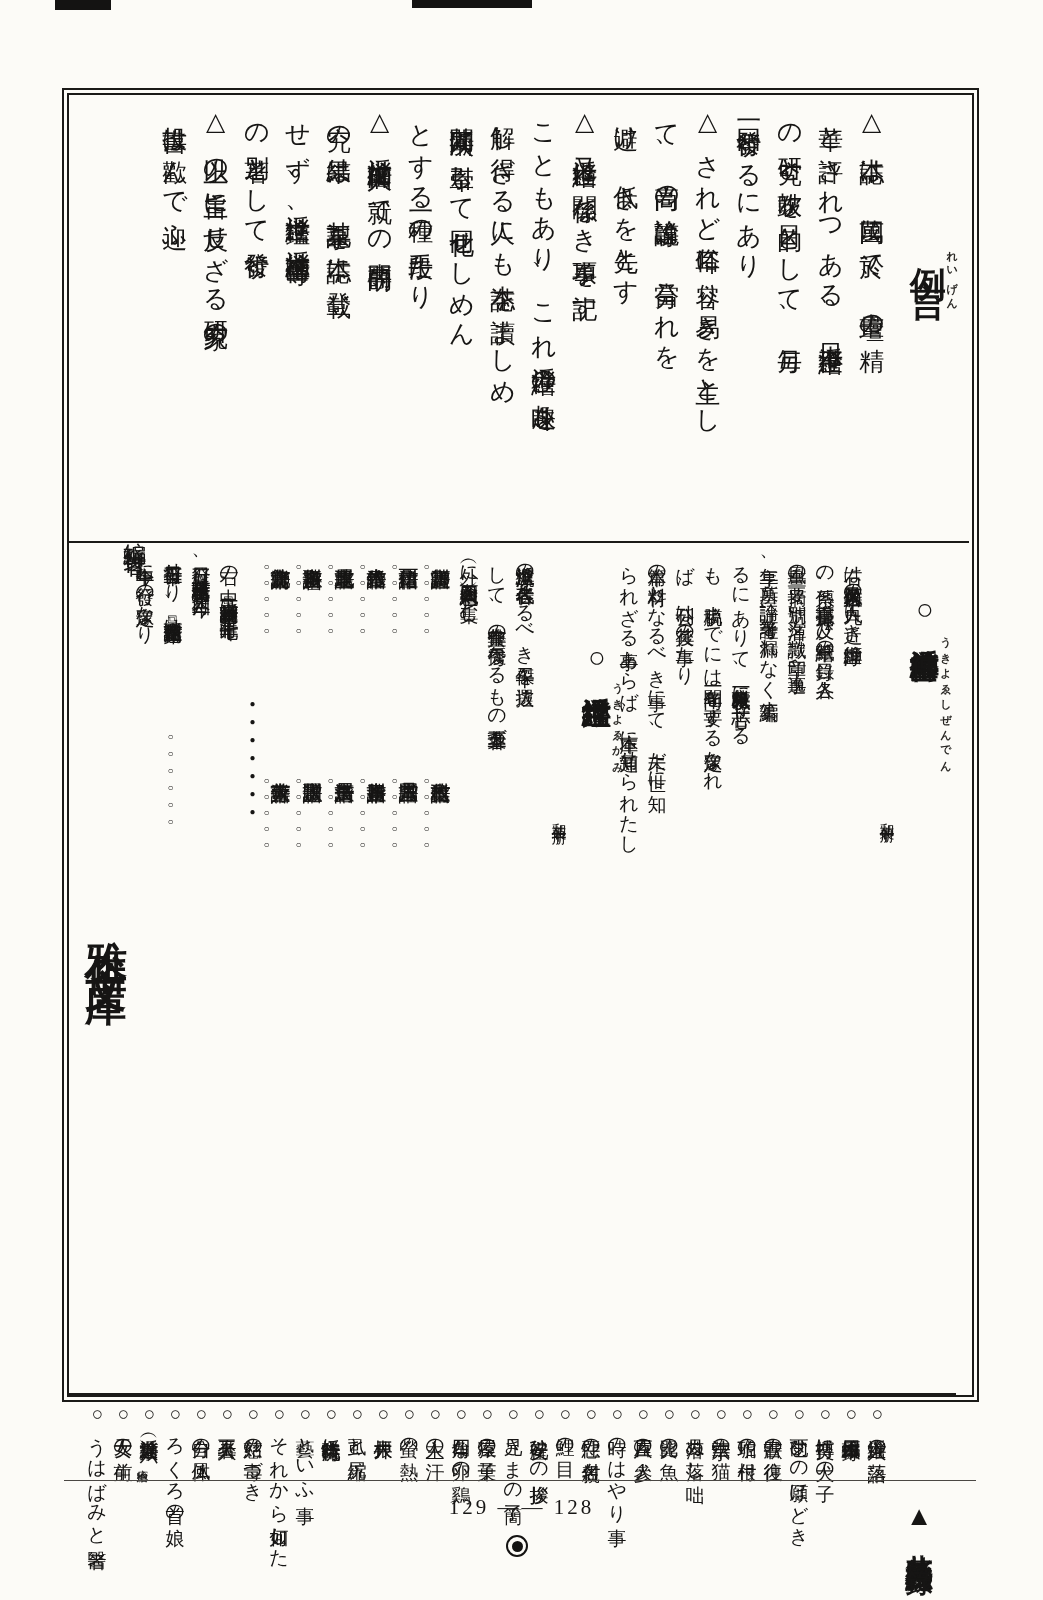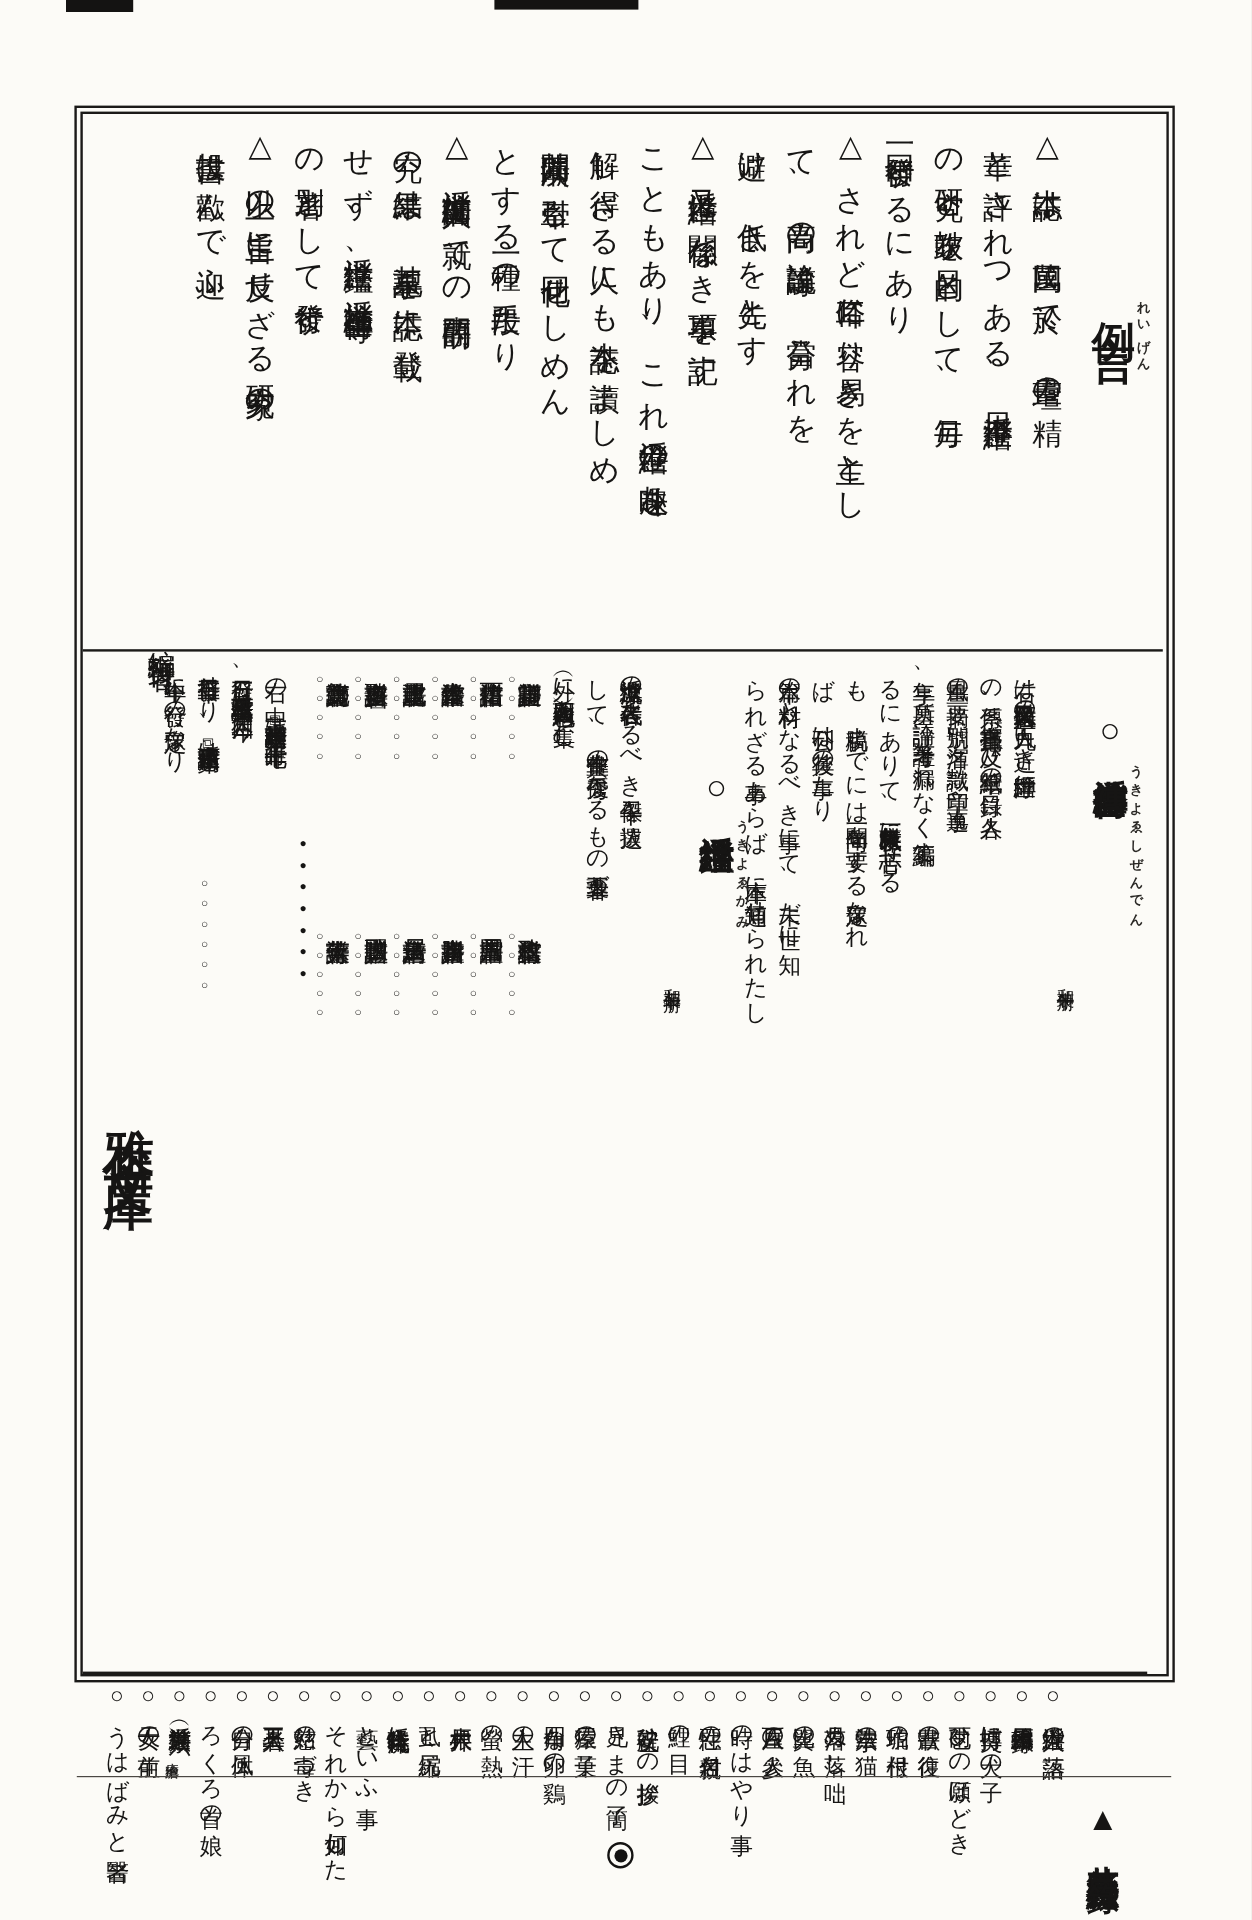--- a/index.html
+++ b/index.html
@@ -232,17 +232,18 @@
             <div class="entry-col"><span class="e-top">○天女の前生</span></div>
             <div class="entry-col"><span class="e-top">○うはばみと醫者</span></div>
           </div>
 
       </section>
 
     </div>
   </div>
 
   <div class="footer-rule"></div>
+  <div class="page-numbers">129 —— 128</div>
   <div class="reg-mark">
       <span class="reg-dot"></span>
     </div>
 
 </div>
 
 </body></html>

